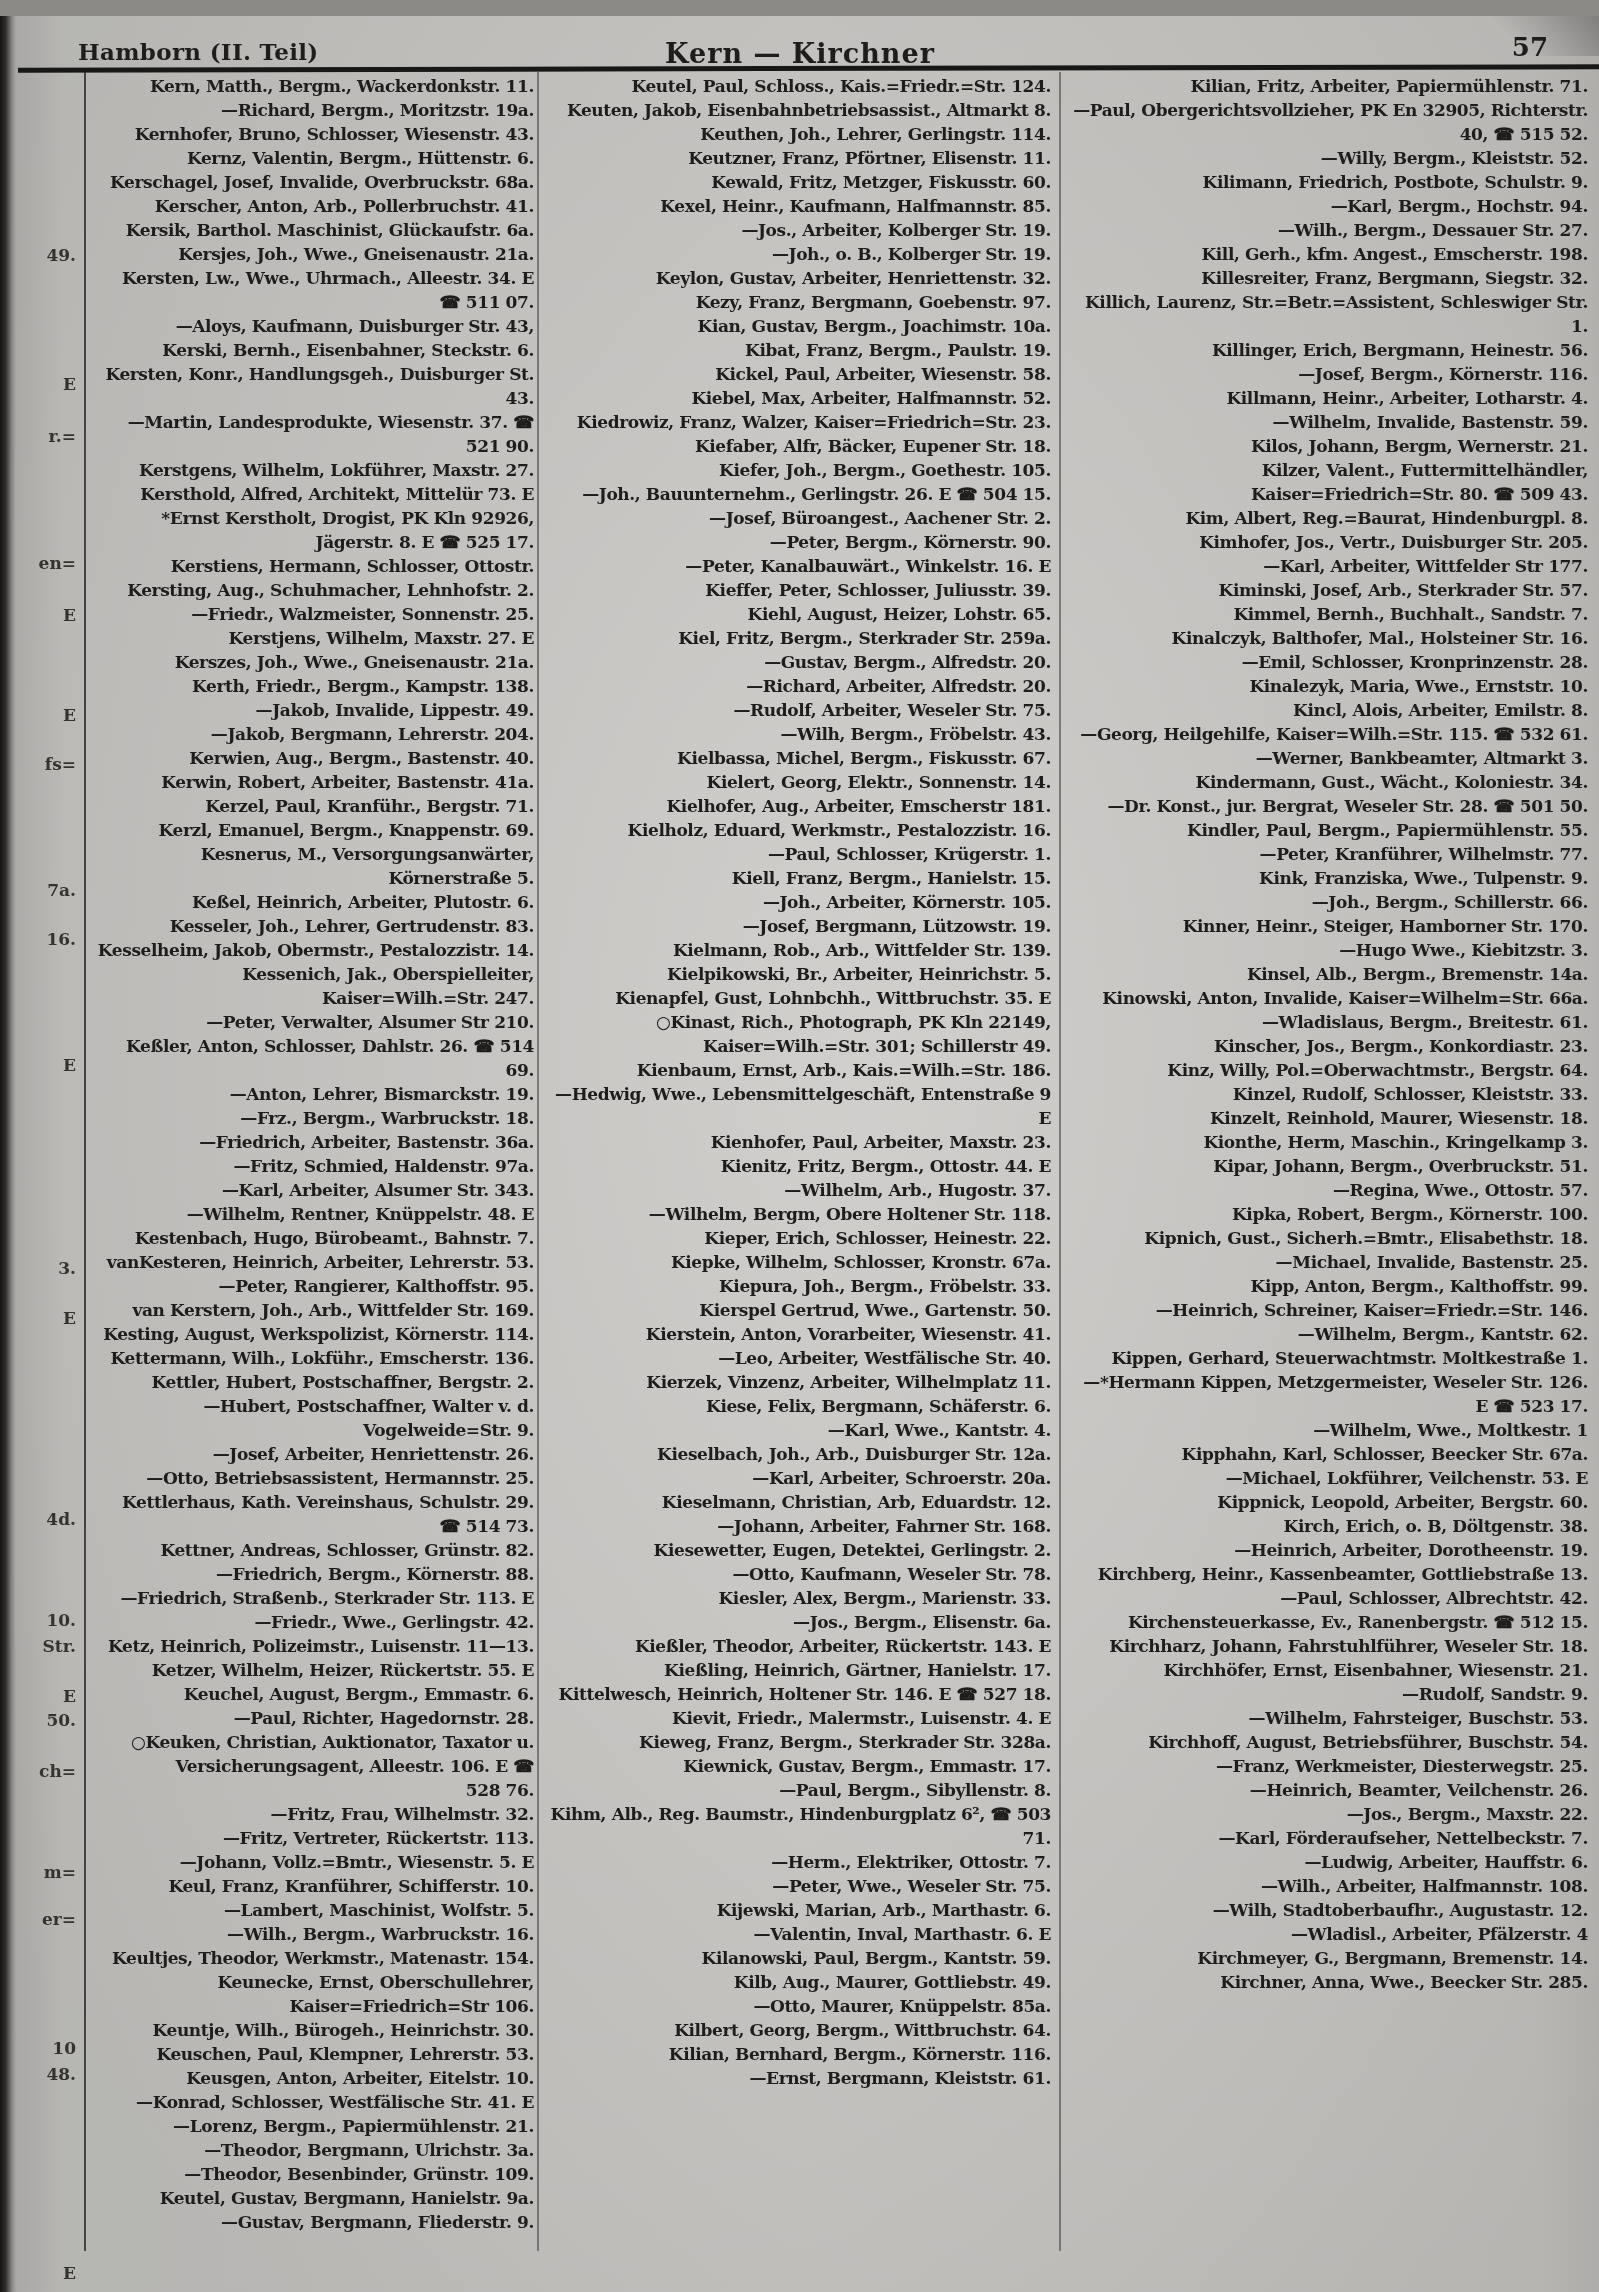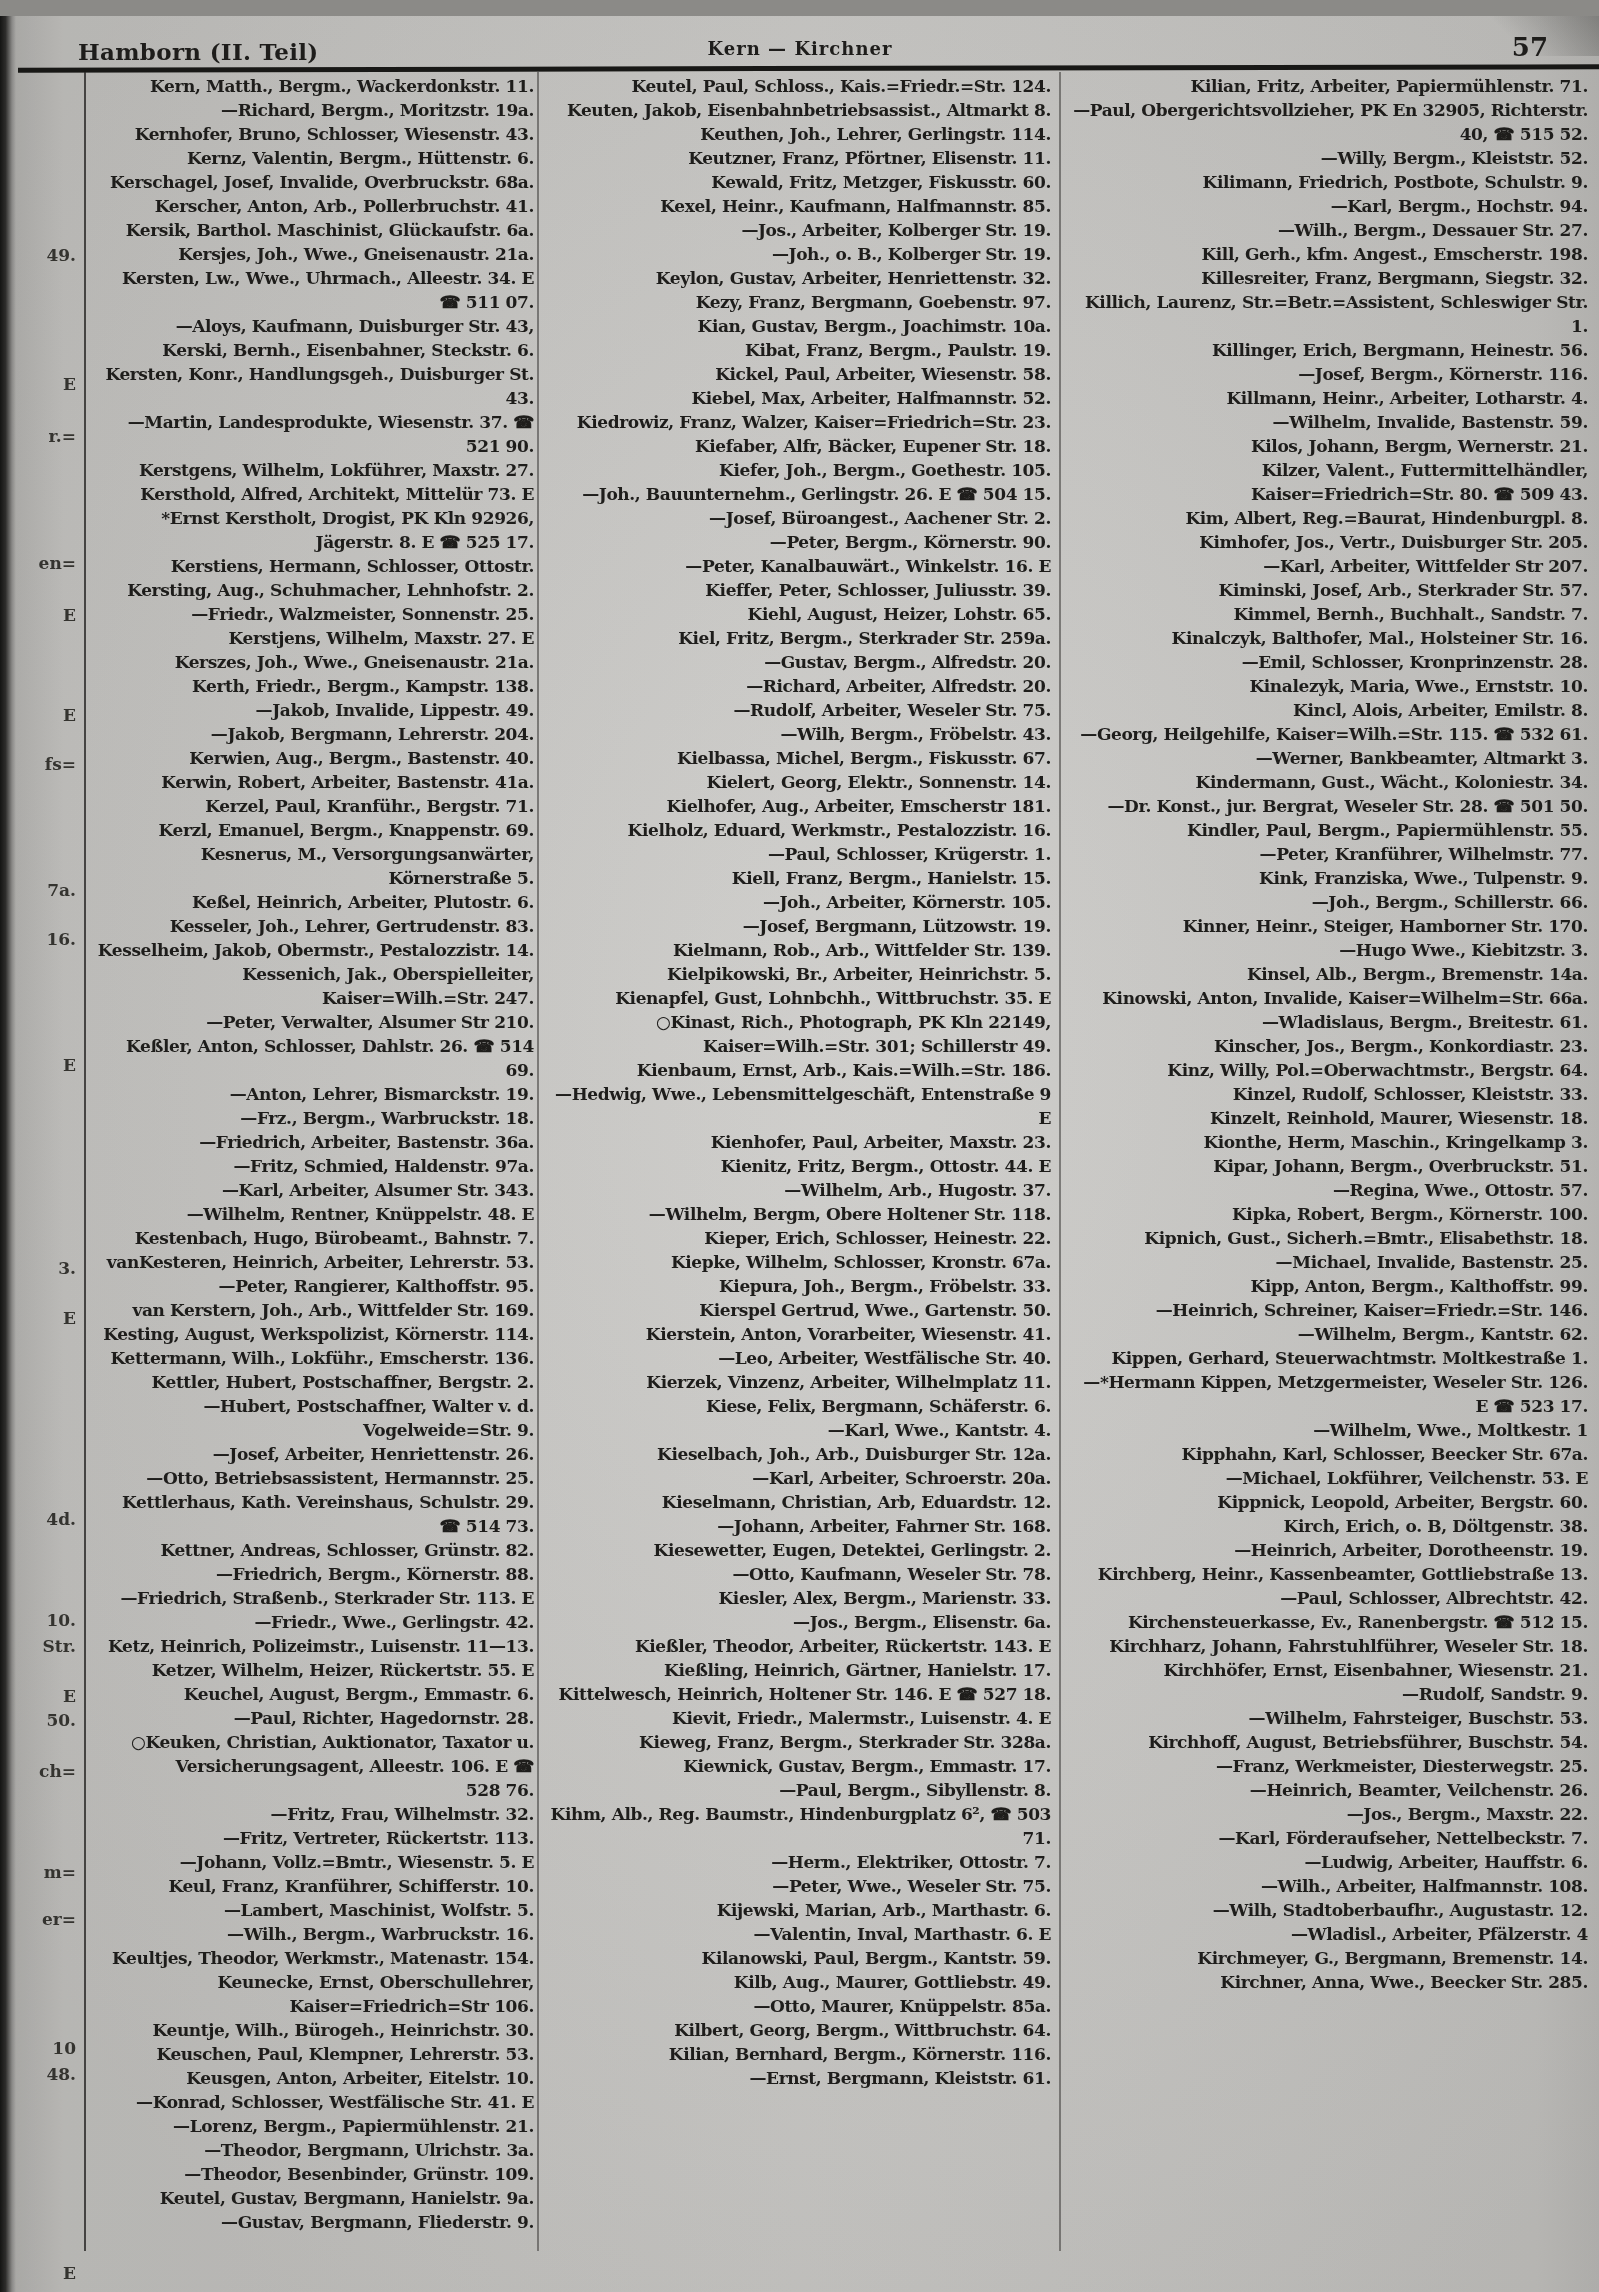--- a/index.html
+++ b/index.html
@@ -18,21 +18,21 @@
   .spine-edge{
     position:absolute;left:0;top:0;width:16px;height:100%;
     background:linear-gradient(90deg,#141413 0,#2e2d2c 35%,#8a8987 75%,rgba(138,137,135,0));
   }
   .corner-smudge{
     position:absolute;right:0;top:0;width:119px;height:40px;
     background:linear-gradient(225deg,rgba(40,40,38,.35),rgba(40,40,38,0) 70%);
   }
   .header{position:absolute;top:8px;left:0;width:100%;height:46px;font-weight:700;}
   .header .left{position:absolute;left:78px;top:14px;font-size:23px;letter-spacing:0.3px;}
-  .header .center{position:absolute;left:50%;transform:translateX(-50%);top:14px;font-size:18px;letter-spacing:1px;}
+  .header .center{position:absolute;left:50%;transform:translateX(-50%);top:14px;font-size:27px;letter-spacing:1px;}
   .header .pagenum{position:absolute;right:52px;top:8px;font-size:26px;}
   .header-rule{
     position:absolute;left:18px;right:0;top:50px;height:5px;background:#181816;
     transform:rotate(-.12deg);
   }
   .vrule{position:absolute;width:2px;background:rgba(40,39,37,.8);}
   .vr-gutter{left:84px;top:56px;height:2179px;}
   .vr-c12{left:537px;top:56px;height:2179px;width:1.5px;background:rgba(60,59,57,.55);}
   .vr-c23{left:1059px;top:56px;height:2179px;width:1.5px;background:rgba(60,59,57,.55);}
   .gutter{position:absolute;left:16px;top:0;width:66px;height:100%;}
@@ -269,21 +269,21 @@
       <p class="entry">Killesreiter, Franz, Bergmann, Siegstr. 32.</p>
       <p class="entry">Killich, Laurenz, Str.=Betr.=Assistent, Schleswiger Str. 1.</p>
       <p class="entry">Killinger, Erich, Bergmann, Heinestr. 56.</p>
       <p class="entry">—Josef, Bergm., Körnerstr. 116.</p>
       <p class="entry">Killmann, Heinr., Arbeiter, Lotharstr. 4.</p>
       <p class="entry">—Wilhelm, Invalide, Bastenstr. 59.</p>
       <p class="entry">Kilos, Johann, Bergm, Wernerstr. 21.</p>
       <p class="entry">Kilzer, Valent., Futtermittelhändler, Kaiser=Friedrich=Str. 80. ☎ 509 43.</p>
       <p class="entry">Kim, Albert, Reg.=Baurat, Hindenburgpl. 8.</p>
       <p class="entry">Kimhofer, Jos., Vertr., Duisburger Str. 205.</p>
-      <p class="entry">—Karl, Arbeiter, Wittfelder Str 207.</p>
+      <p class="entry">—Karl, Arbeiter, Wittfelder Str 177.</p>
       <p class="entry">Kiminski, Josef, Arb., Sterkrader Str. 57.</p>
       <p class="entry">Kimmel, Bernh., Buchhalt., Sandstr. 7.</p>
       <p class="entry">Kinalczyk, Balthofer, Mal., Holsteiner Str. 16.</p>
       <p class="entry">—Emil, Schlosser, Kronprinzenstr. 28.</p>
       <p class="entry">Kinalezyk, Maria, Wwe., Ernststr. 10.</p>
       <p class="entry">Kincl, Alois, Arbeiter, Emilstr. 8.</p>
       <p class="entry">—Georg, Heilgehilfe, Kaiser=Wilh.=Str. 115. ☎ 532 61.</p>
       <p class="entry">—Werner, Bankbeamter, Altmarkt 3.</p>
       <p class="entry">Kindermann, Gust., Wächt., Koloniestr. 34.</p>
       <p class="entry">—Dr. Konst., jur. Bergrat, Weseler Str. 28. ☎ 501 50.</p>

